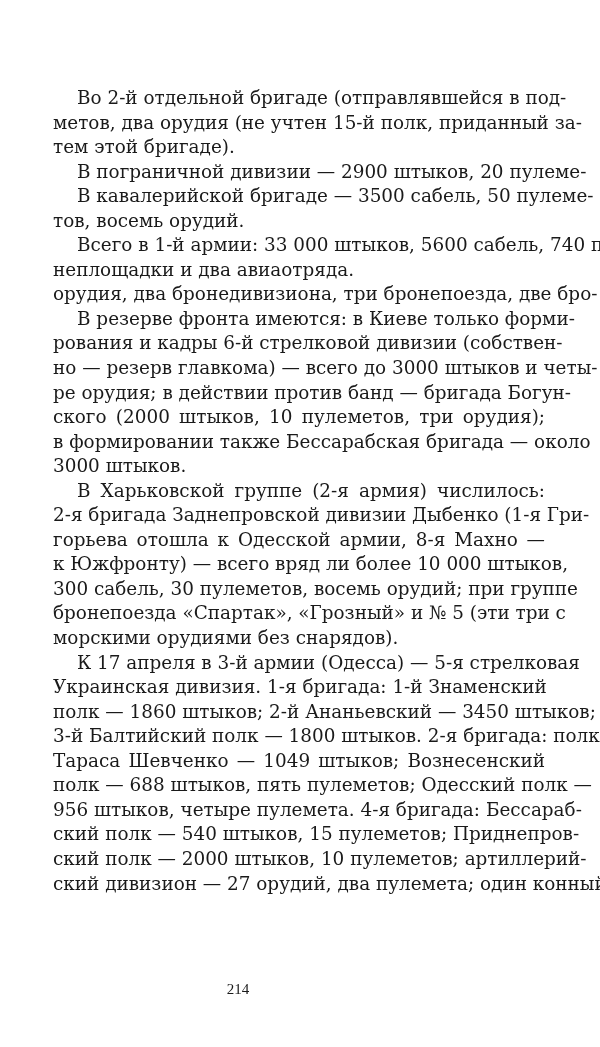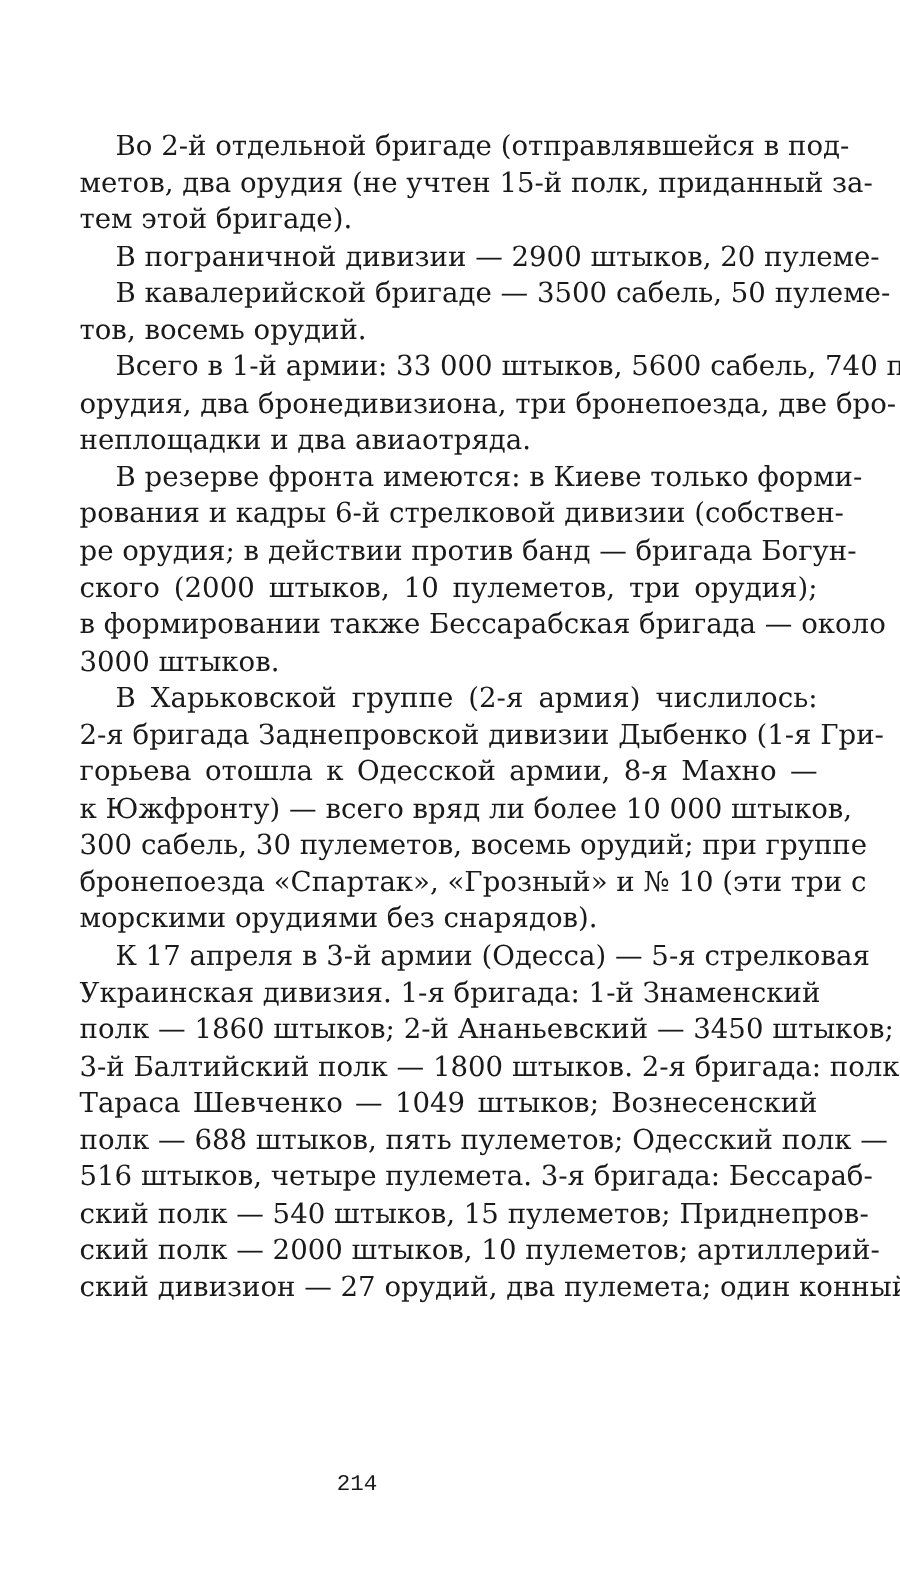--- a/index.html
+++ b/index.html
@@ -4,67 +4,68 @@
 <style>
   html, body { margin:0; padding:0; background:#ffffff; }
   body { width:600px; height:1047px; position:relative; overflow:hidden; }
   .page { position:absolute; left:53px; top:86px; width:492px;
     font-family:"DejaVu Serif", "Liberation Serif", serif; font-size:18.4px; line-height:24.55px;
     color:#1a1a1a; }
   .line { display:block; height:24.55px; white-space:nowrap; text-align:justify; text-align-last:justify; }
   .line.last { text-align-last:left; }
   .line.indent { padding-left:24px; }
   .pagenum { position:absolute; top:981px; left:0; width:476px; text-align:center;
-    font-family:Liberation Mono, monospace; font-size:15px; color:#1a1a1a; }
+    font-family:Liberation Serif, serif; font-size:15px; color:#1a1a1a; }
 </style>
 </head>
 <body>
 
 <div class="page">
   <div>
     <span class="line indent">Во 2-й отдельной бригаде (отправлявшейся в под-</span>
     <span class="line">метов, два орудия (не учтен 15-й полк, приданный за-</span>
     <span class="line last">тем этой бригаде).</span>
   </div>
   <div>
     <span class="line indent">В пограничной дивизии — 2900 штыков, 20 пулеме-</span>
   </div>
   <div>
     <span class="line indent">В кавалерийской бригаде — 3500 сабель, 50 пулеме-</span>
     <span class="line last">тов, восемь орудий.</span>
   </div>
   <div>
     <span class="line indent">Всего в 1-й армии: 33 000 штыков, 5600 сабель, 740 пу-</span>
+    <span class="line last">неплощадки и два авиаотряда.</span>
     <span class="line">орудия, два бронедивизиона, три бронепоезда, две бро-</span>
-    <span class="line last">неплощадки и два авиаотряда.</span>
   </div>
   <div>
     <span class="line indent">В резерве фронта имеются: в Киеве только форми-</span>
     <span class="line">рования и кадры 6-й стрелковой дивизии (собствен-</span>
+    <span class="line">но — резерв главкома) — всего до 3000 штыков и четы-</span>
     <span class="line">ре орудия; в действии против банд — бригада Богун-</span>
     <span class="line">ского (2000 штыков, 10 пулеметов, три орудия);</span>
     <span class="line">в формировании также Бессарабская бригада — около</span>
     <span class="line last">3000 штыков.</span>
   </div>
   <div>
     <span class="line indent">В Харьковской группе (2-я армия) числилось:</span>
     <span class="line">2-я бригада Заднепровской дивизии Дыбенко (1-я Гри-</span>
     <span class="line">горьева отошла к Одесской армии, 8-я Махно —</span>
     <span class="line">к Южфронту) — всего вряд ли более 10 000 штыков,</span>
     <span class="line">300 сабель, 30 пулеметов, восемь орудий; при группе</span>
-    <span class="line">бронепоезда «Спартак», «Грозный» и № 10 (эти три с</span>
+    <span class="line">бронепоезда «Спартак», «Грозный» и № 5 (эти три с</span>
     <span class="line last">морскими орудиями без снарядов).</span>
   </div>
   <div>
     <span class="line indent">К 17 апреля в 3-й армии (Одесса) — 5-я стрелковая</span>
     <span class="line">Украинская дивизия. 1-я бригада: 1-й Знаменский</span>
     <span class="line">полк — 1860 штыков; 2-й Ананьевский — 3450 штыков;</span>
     <span class="line">3-й Балтийский полк — 1800 штыков. 2-я бригада: полк</span>
     <span class="line">Тараса Шевченко — 1049 штыков; Вознесенский</span>
     <span class="line">полк — 688 штыков, пять пулеметов; Одесский полк —</span>
-    <span class="line">516 штыков, четыре пулемета. 3-я бригада: Бессараб-</span>
+    <span class="line">956 штыков, четыре пулемета. 4-я бригада: Бессараб-</span>
     <span class="line">ский полк — 540 штыков, 15 пулеметов; Приднепров-</span>
     <span class="line">ский полк — 2000 штыков, 10 пулеметов; артиллерий-</span>
     <span class="line">ский дивизион — 27 орудий, два пулемета; один конный</span>
   </div>
 </div>
 
 <div class="pagenum">214</div>
 
 </body></html>

